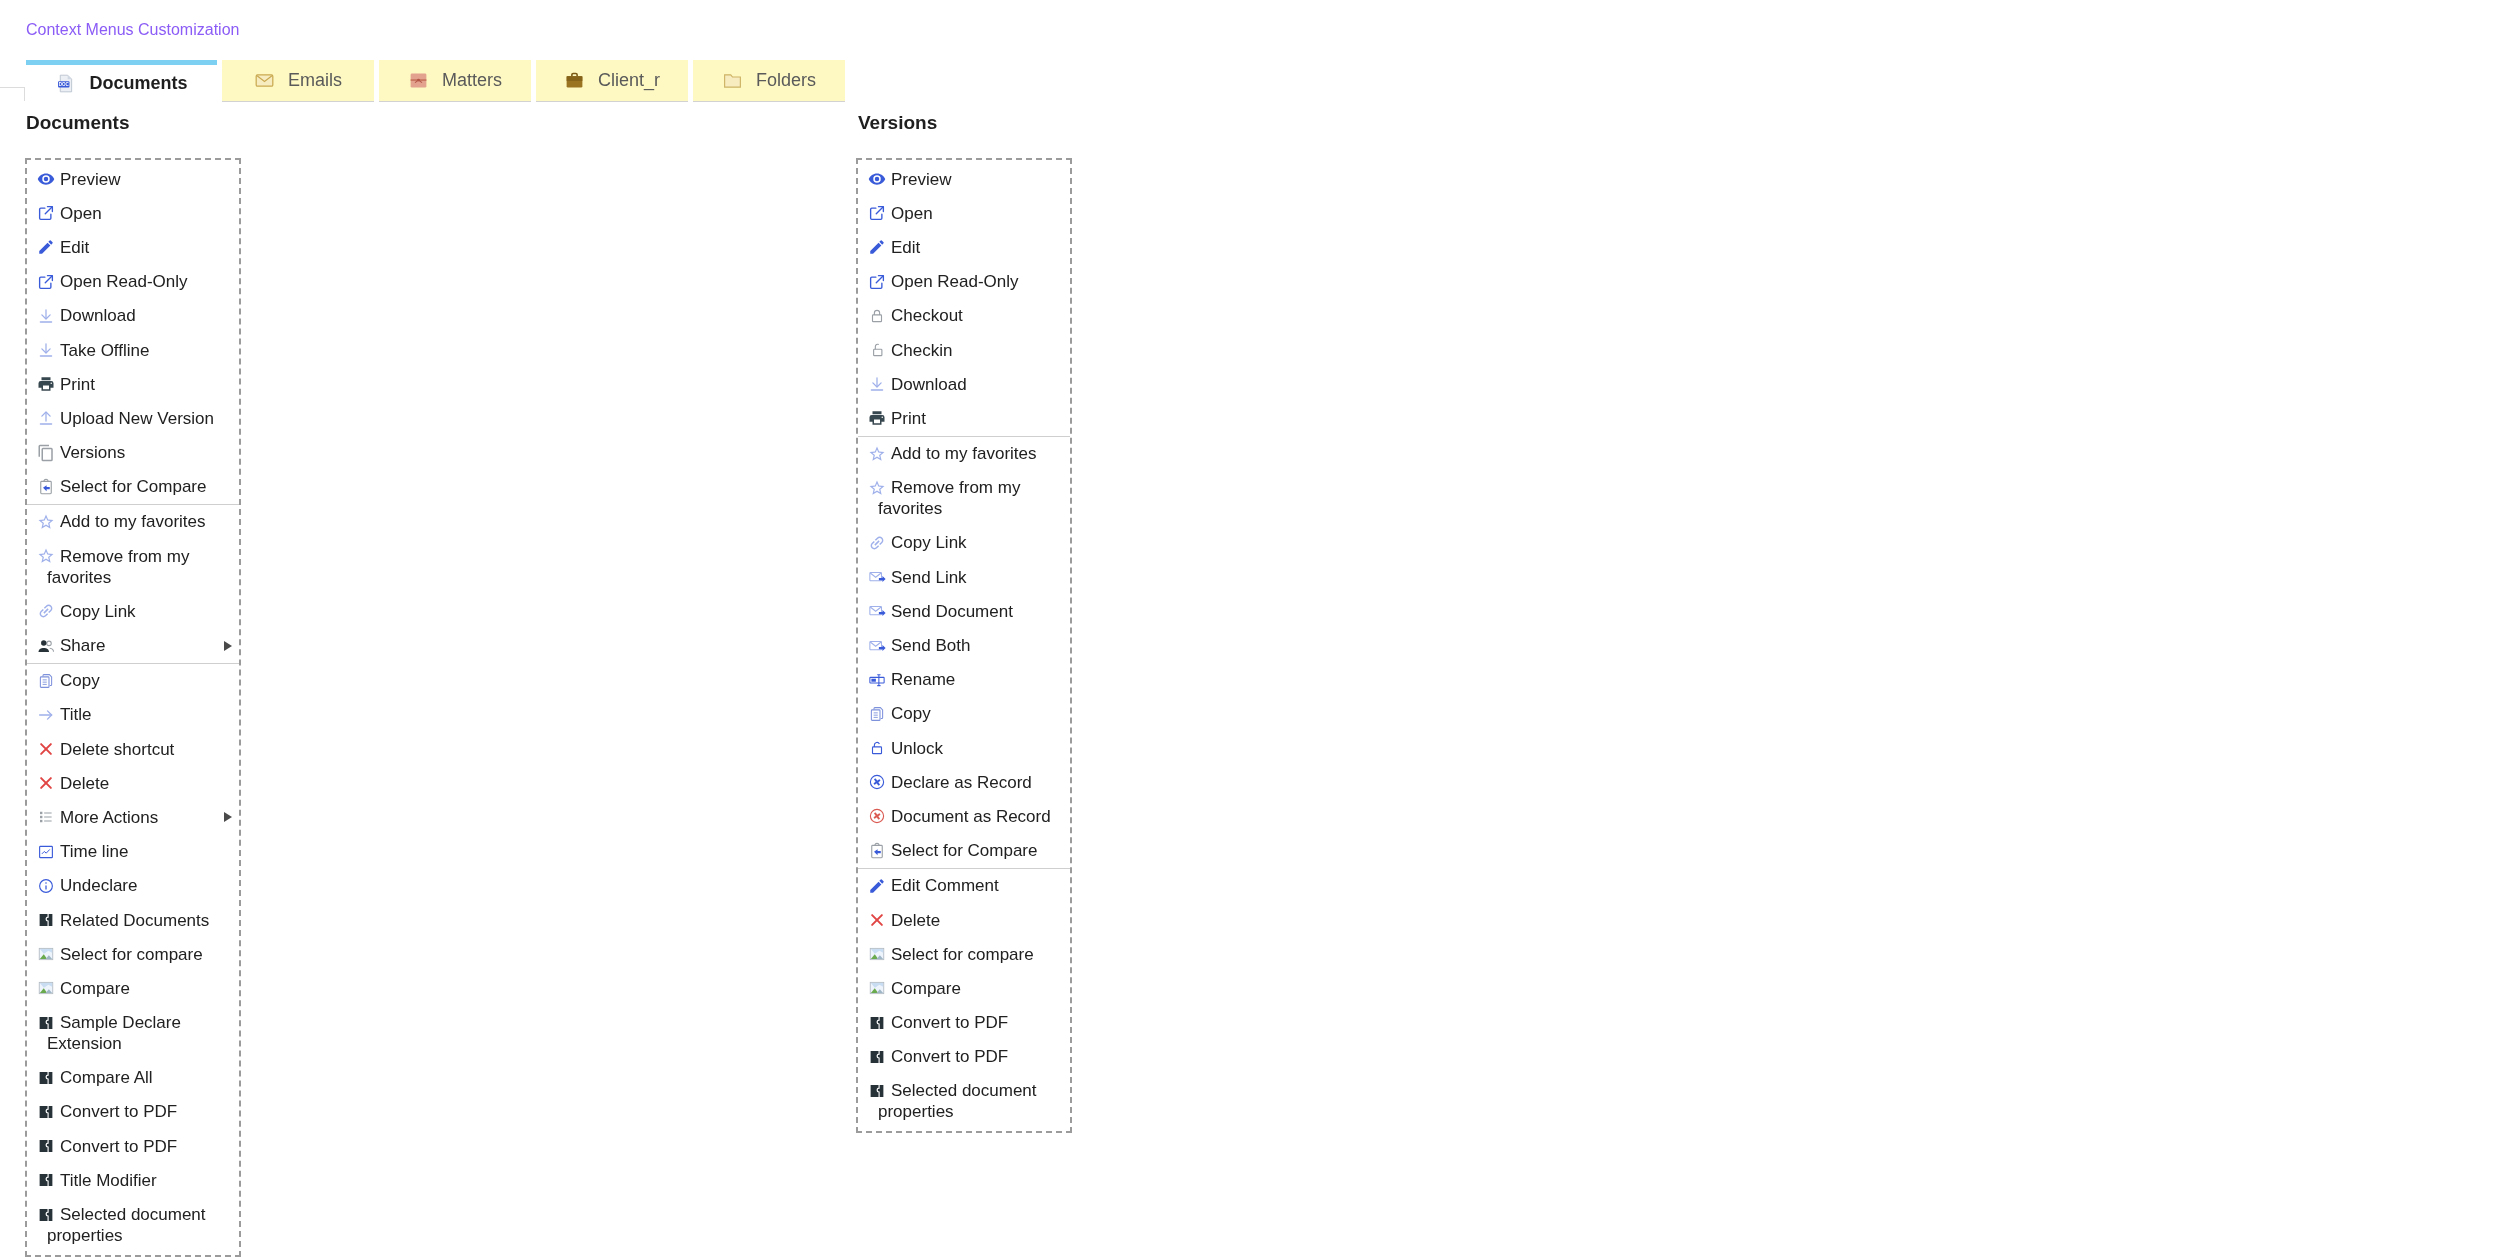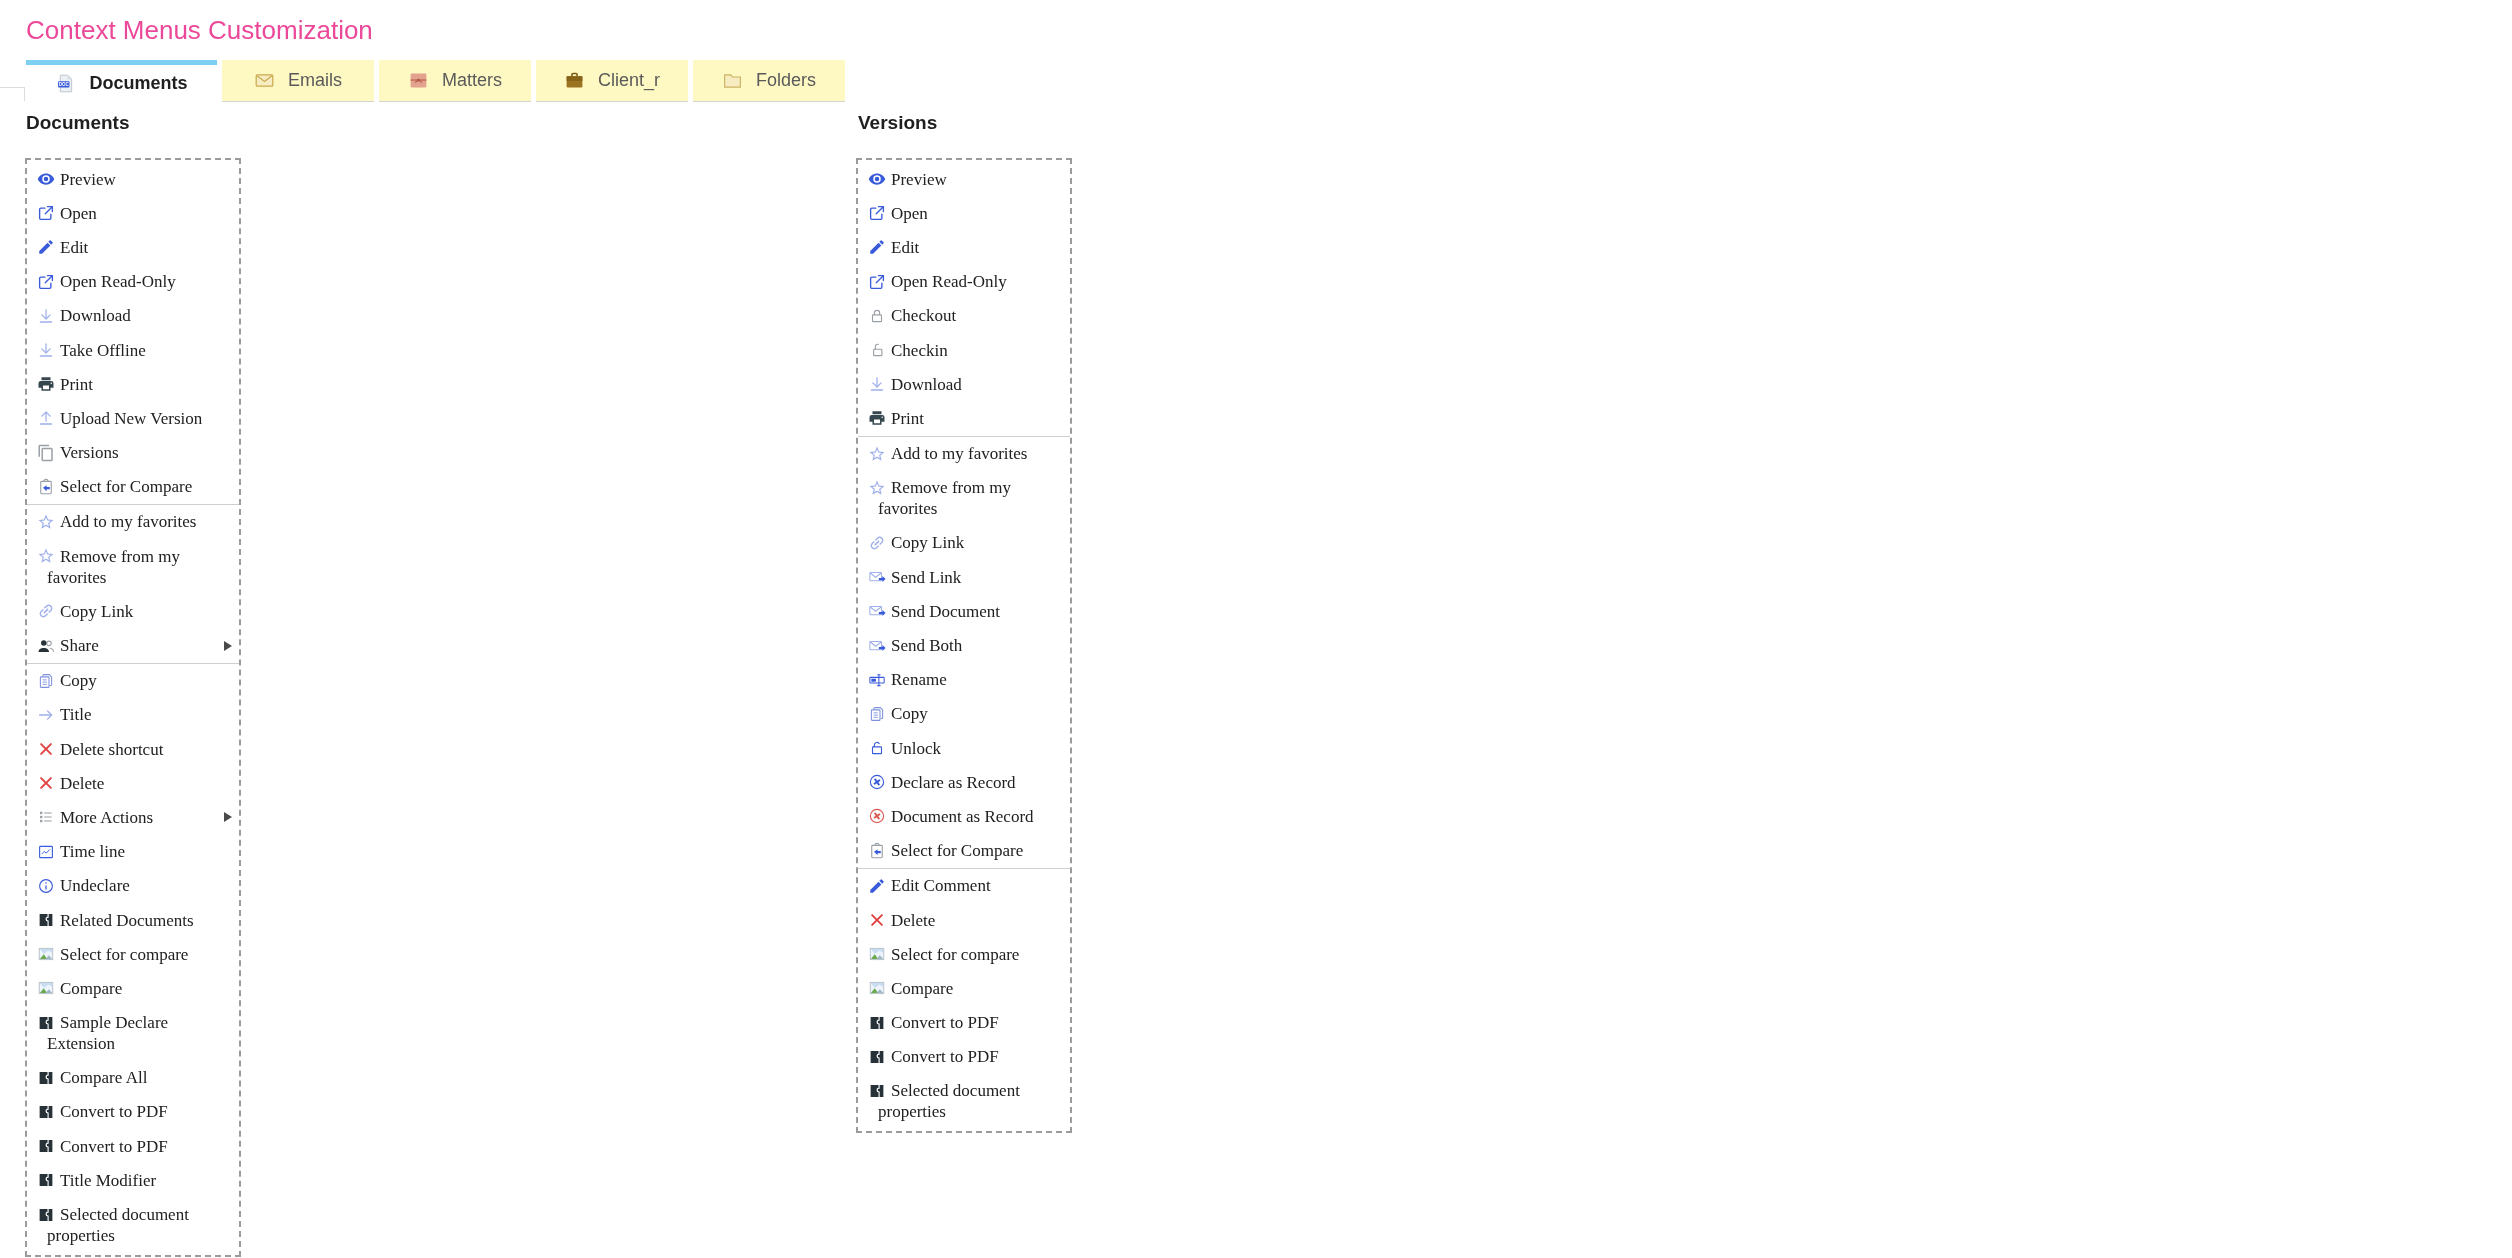--- a/index.html
+++ b/index.html
@@ -2,21 +2,21 @@
 <html><head>
 <meta charset="utf-8">
 <style>
   html,body{margin:0;padding:0;}
   body{
     width:2512px;height:1258px;position:relative;overflow:hidden;
     background:#ffffff;font-family:"Liberation Sans",sans-serif;
     -webkit-font-smoothing:antialiased;
   }
   .page-title{
-    position:absolute;left:26px;top:16px;font-size:26px;line-height:28px;color:#ec4899;
+    position:absolute;left:26px;top:16px;font-size:16px;line-height:28px;color:#8b5cf6;
   }
   
   .tab-strip-edge{
     position:absolute;left:0;top:87px;width:25px;height:14px;background:#ffffff;
     border-top:1px solid #dcdcdc;border-right:1px solid #dcdcdc;box-sizing:border-box;
   }
   .tabbar{
     position:absolute;left:26px;top:60px;display:flex;gap:5px;height:42px;align-items:stretch;
   }
   .tab{
@@ -32,21 +32,21 @@
   .tab .ic svg{width:21px;height:21px;display:block;}
   
   .col-header{
     position:absolute;top:111px;font-size:19px;line-height:24px;font-weight:bold;color:#1f1f1f;
   }
   #hdr0{left:26px;}
   #hdr1{left:858px;}
   
   .menu-box{
     position:absolute;top:158px;width:216px;box-sizing:border-box;background:#ffffff;
-    border:2px dashed #9b9b9b;padding:2px 0;font-family:Liberation Serif, serif;
+    border:2px dashed #9b9b9b;padding:2px 0;
   }
   #box0{left:25px;}
   #box1{left:856px;}
   .mi{
     position:relative;padding:6.6px 18px 6.6px 20px;text-indent:-10px;
     font-size:17px;line-height:21px;color:#212121;cursor:pointer;
   }
   .mi .ic{
     display:inline-block;width:18px;height:18px;vertical-align:-3.5px;margin-right:5px;text-indent:0;
   }

